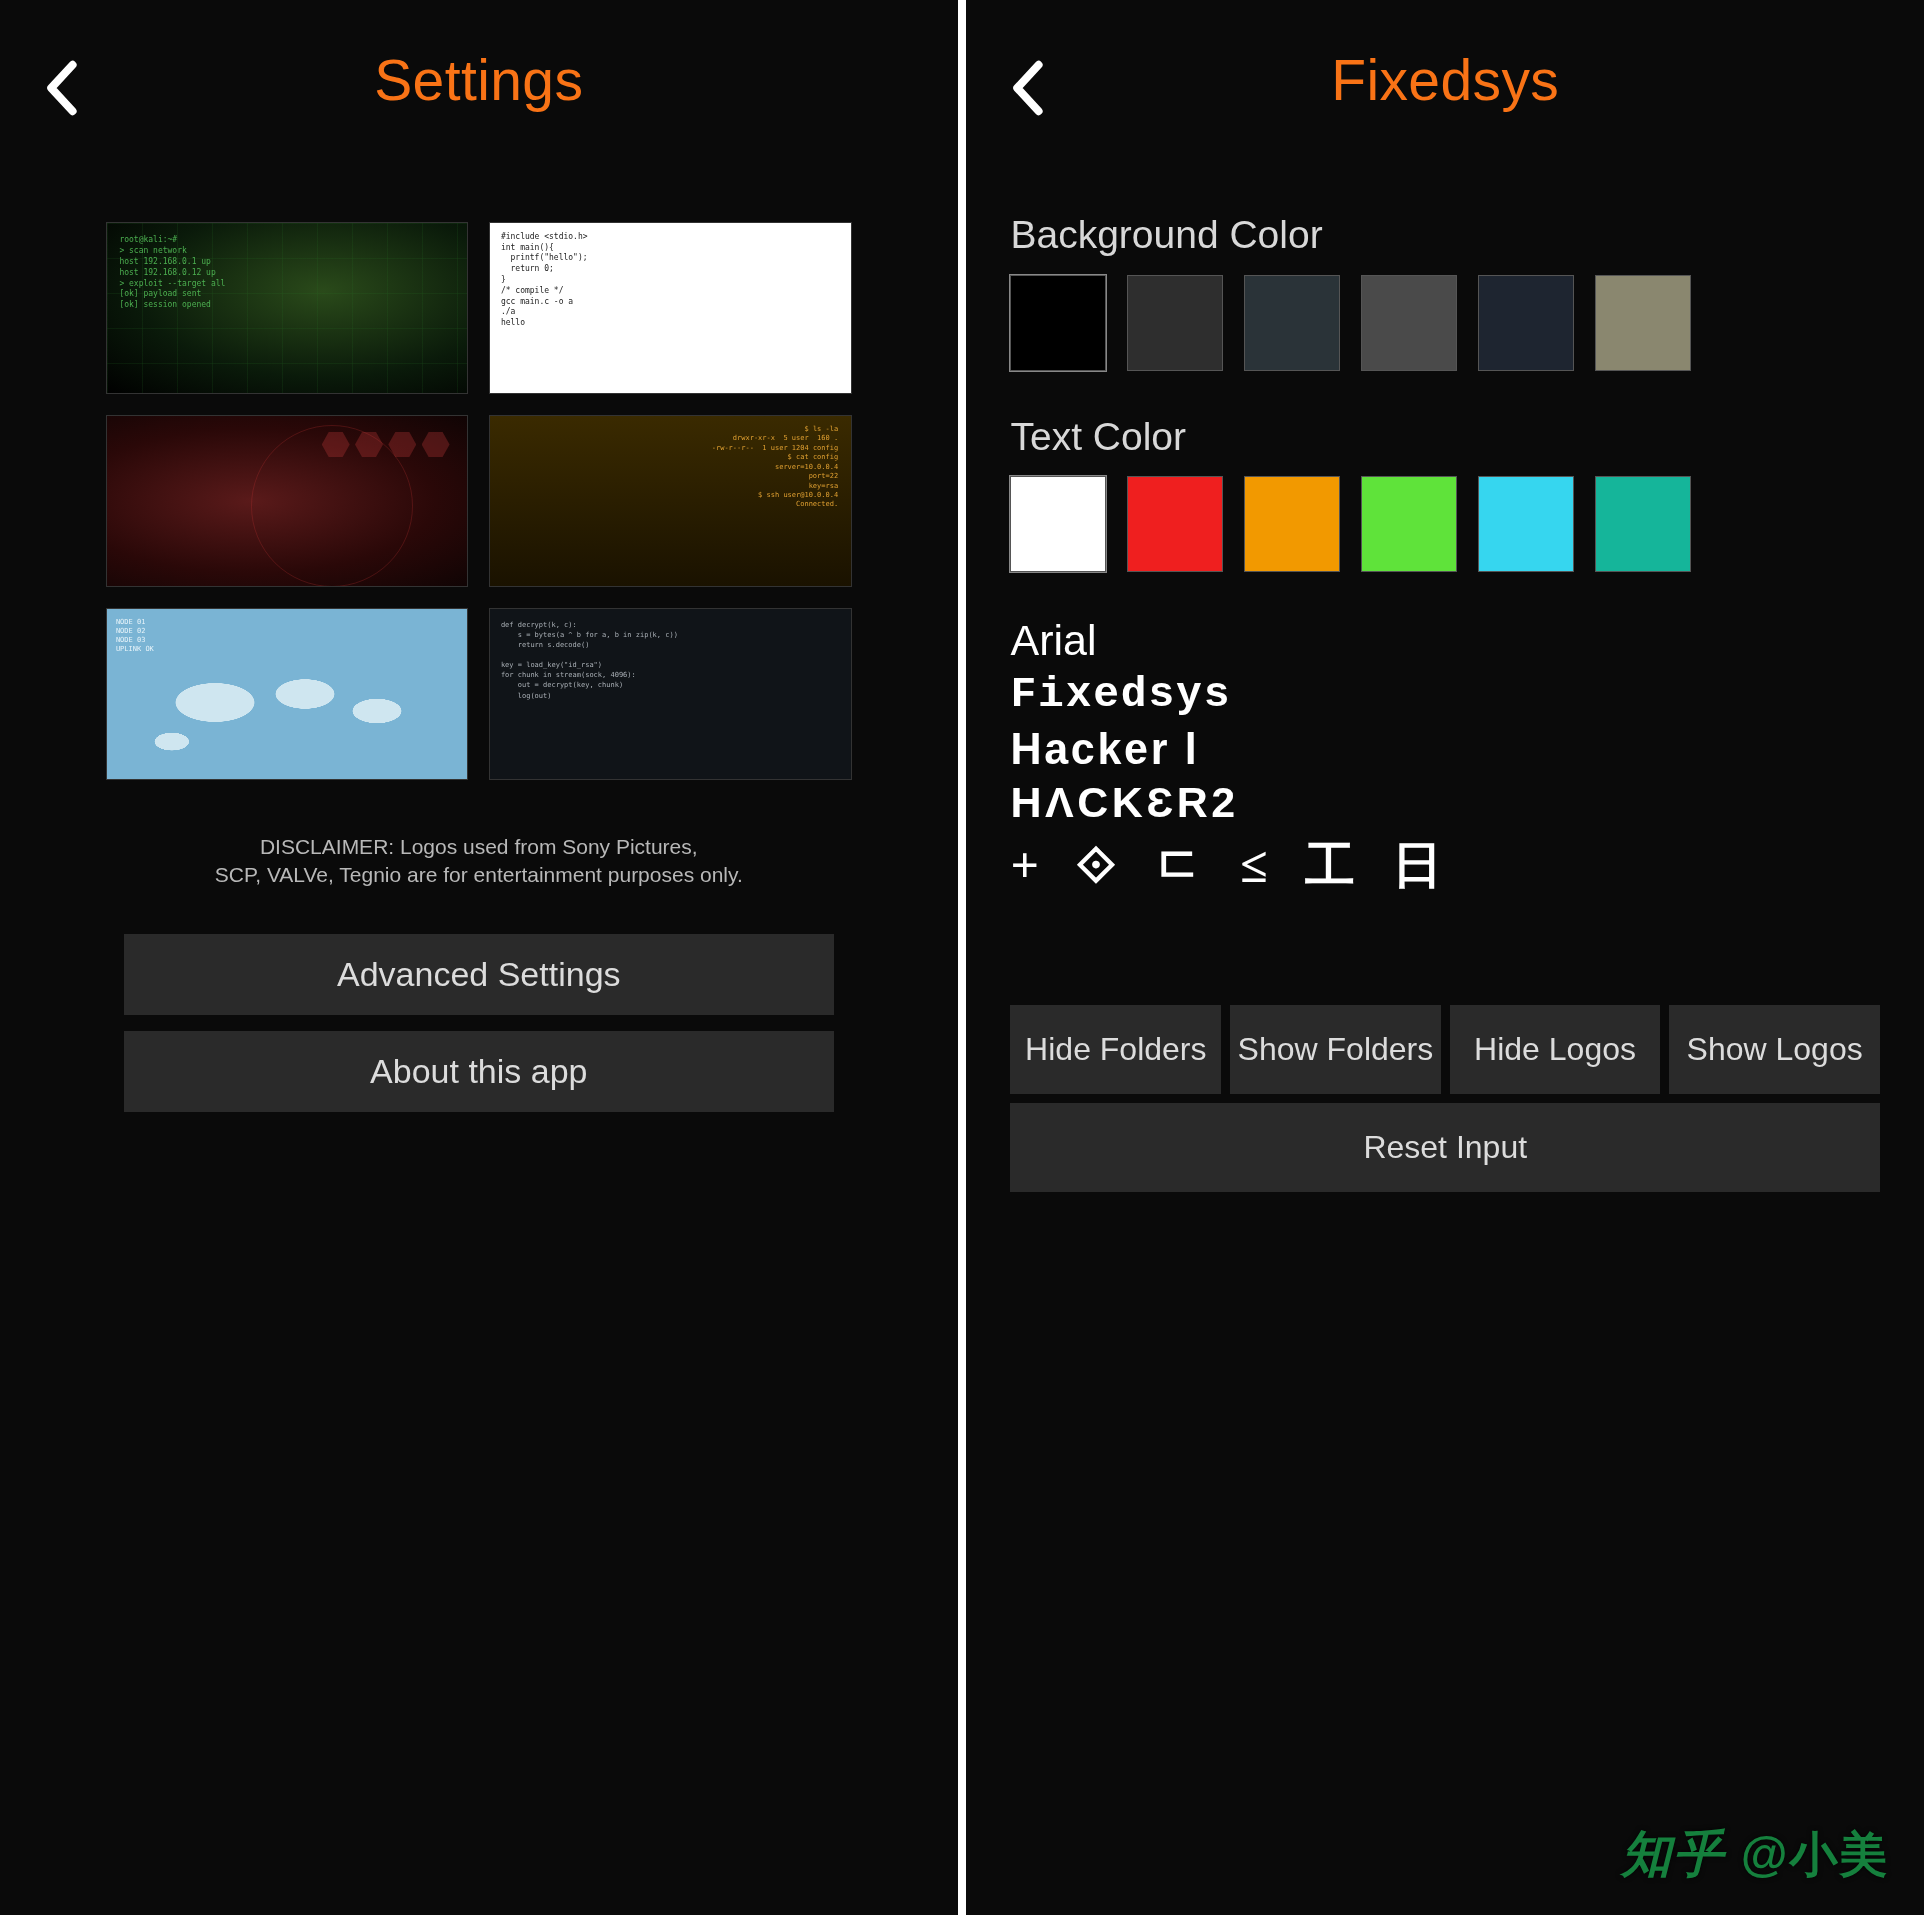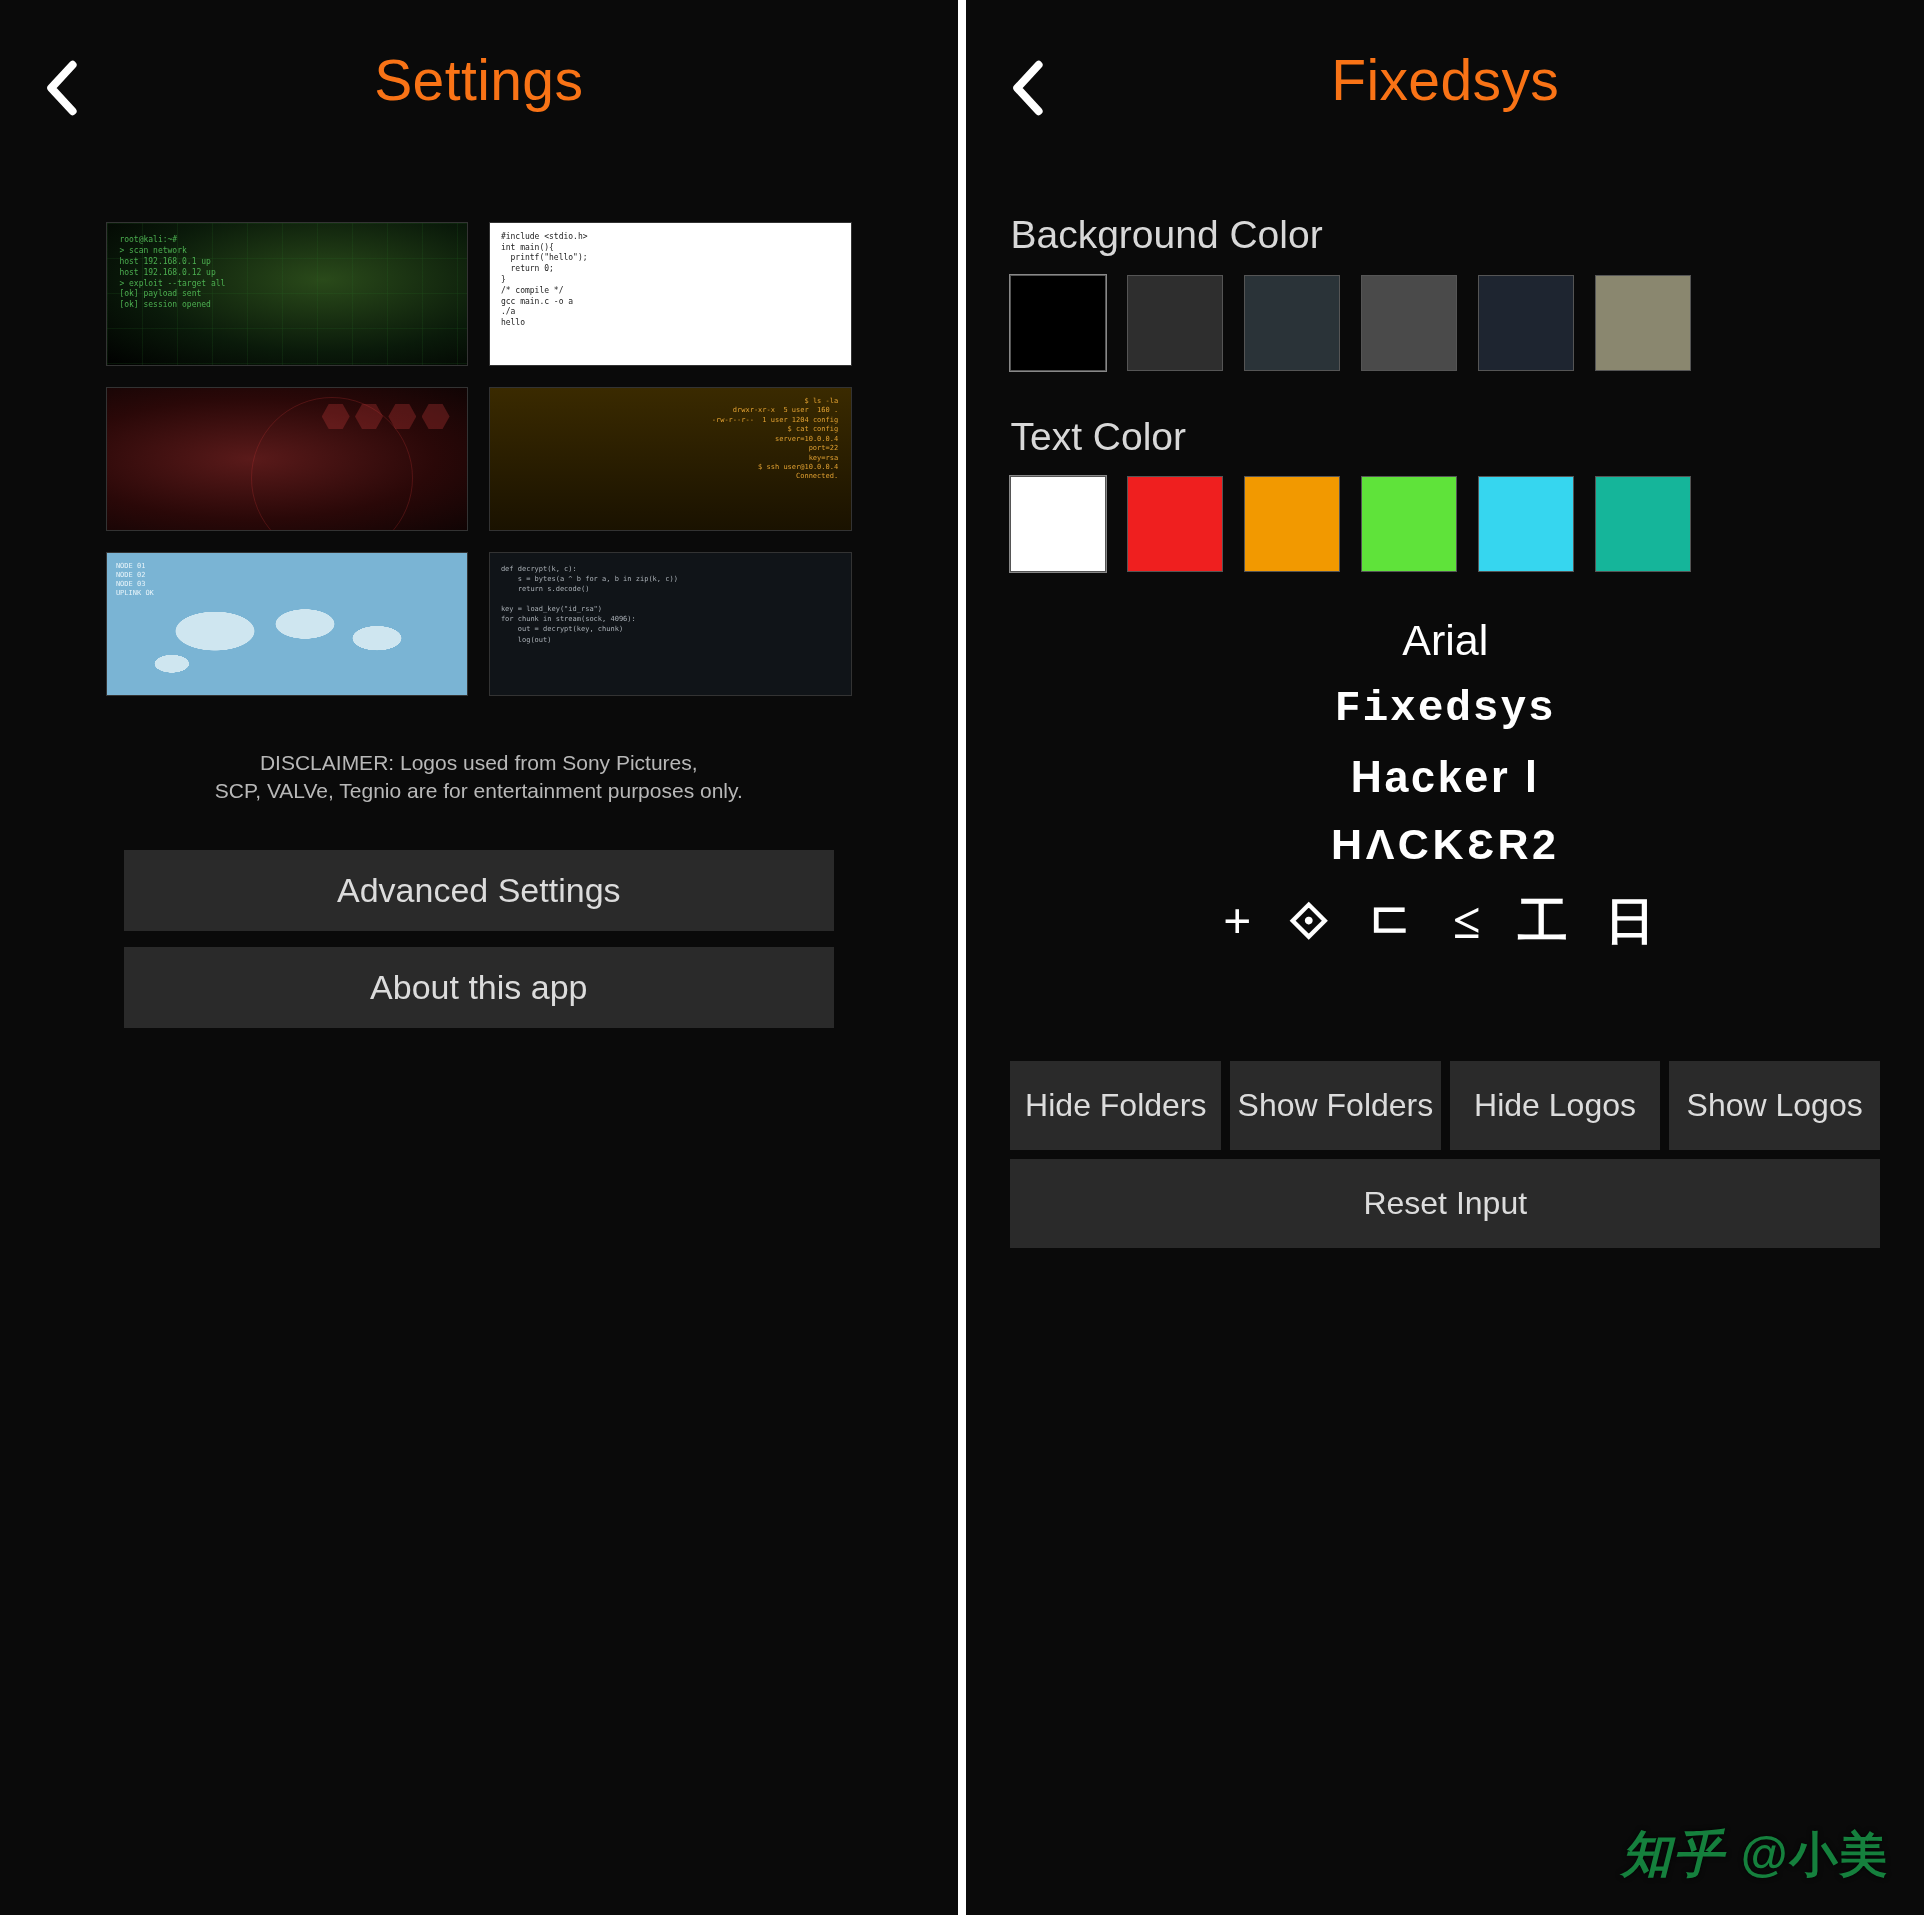--- a/index.html
+++ b/index.html
@@ -49,21 +49,21 @@
   }
 
   
   .thumb-grid {
     margin: 62px 106px 0 106px;
     display: grid;
     grid-template-columns: 1fr 1fr;
     gap: 21px;
   }
   .thumb {
-    height: 144px;
+    height: 172px;
     border: 0.9px solid #333;
     position: relative;
     overflow: hidden;
     cursor: pointer;
     padding-left: 20px;
   }
   .thumb-green {
     background: radial-gradient(ellipse at 60% 40%, #2a4a1a 0%, #0a1a0a 60%, #000 100%);
   }
   .thumb-green::before {
@@ -183,22 +183,21 @@
     height: 96px;
     border: 0.9px solid #555;
     cursor: pointer;
   }
   .swatch.selected { outline: 1.8px solid #888; outline-offset: -0.9px; }
 
   .font-list {
     margin-top: 35px;
     display: flex;
     flex-direction: column;
-    gap: 19px;
-    align-items: center;
+    gap: 5px;
   }
   .font-item {
     color: #fff;
     font-size: 43px;
     cursor: pointer;
   }
   .font-arial { font-family: Arial, sans-serif; font-weight: 400; }
   .font-fixedsys { font-family: "Courier New", monospace; font-weight: 700; letter-spacing: 1.8px; }
   .font-hacker1 { font-family: "Arial Black", sans-serif; font-weight: 900; letter-spacing: 2.7px; transform: scaleY(1.05); }
   .font-hacker2 { font-family: "Arial Black", sans-serif; font-weight: 900; letter-spacing: 3.5px; }

